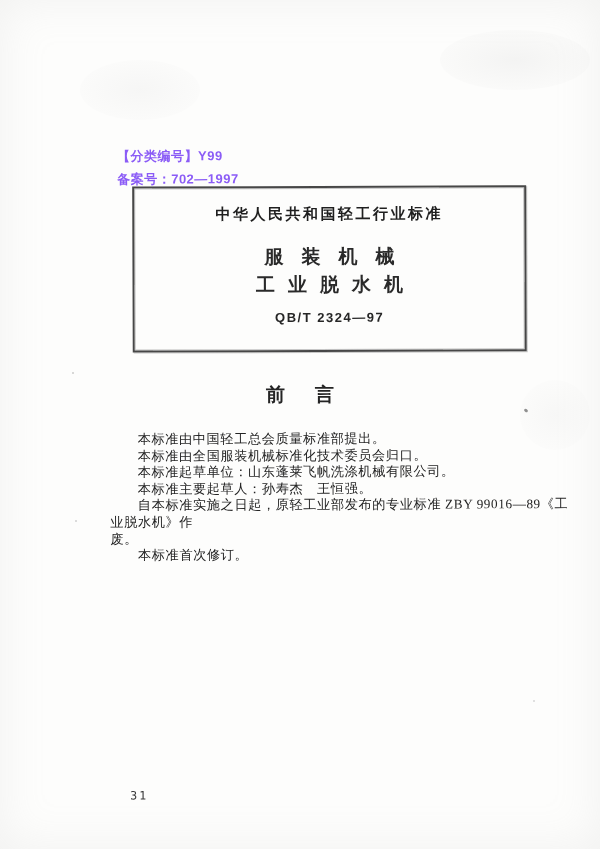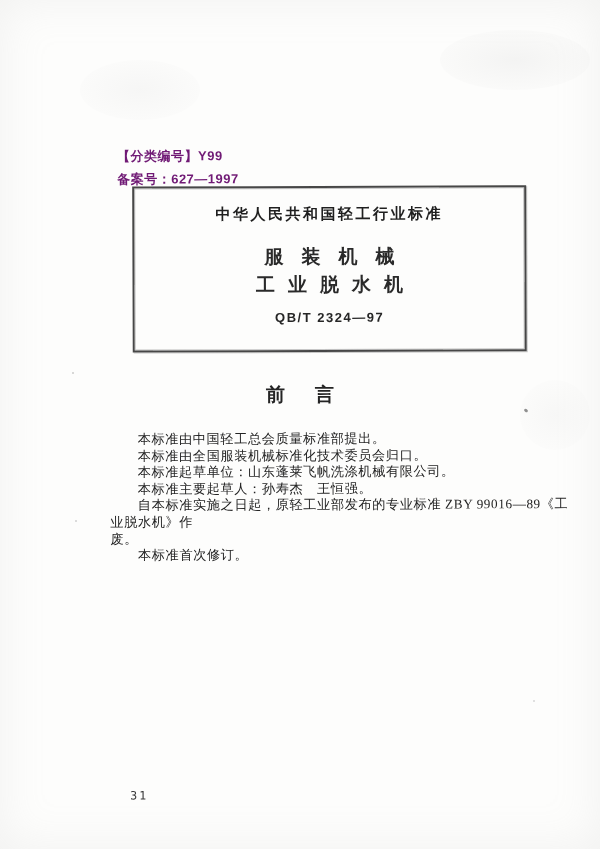--- a/index.html
+++ b/index.html
@@ -55,21 +55,21 @@
   
   .class-block {
     position: absolute;
     left: 118px;
     top: 144px;
     font-family: "Liberation Sans", "DejaVu Sans", sans-serif;
     font-weight: bold;
     font-size: 13px;
     line-height: 23px;
     letter-spacing: 0.5px;
-    color: #701a75;
+    color: #8b5cf6;
   }
 
   
   .std-box {
     position: absolute;
     left: 133px;
     top: 186px;
     width: 390px;
     height: 162px;
     border: 2px solid #474747;
@@ -168,21 +168,21 @@
   <div class="smudge smudge-c"></div>
   <div class="speck speck-1"></div>
   <div class="speck speck-2"></div>
   <div class="speck speck-3"></div>
   <div class="speck speck-4"></div>
 
   <div class="content">
 
     <div class="class-block">
       <div>【分类编号】Y99</div>
-      <div>备案号：627—1997</div>
+      <div>备案号：702—1997</div>
     </div>
 
     <div class="std-box">
       <div class="std-authority">中华人民共和国轻工行业标准</div>
       <div class="std-title-1">服装机械</div>
       <div class="std-title-2">工业脱水机</div>
       <div class="std-code">QB/T 2324—97</div>
     </div>
 
     <div class="foreword-heading">前言</div>

